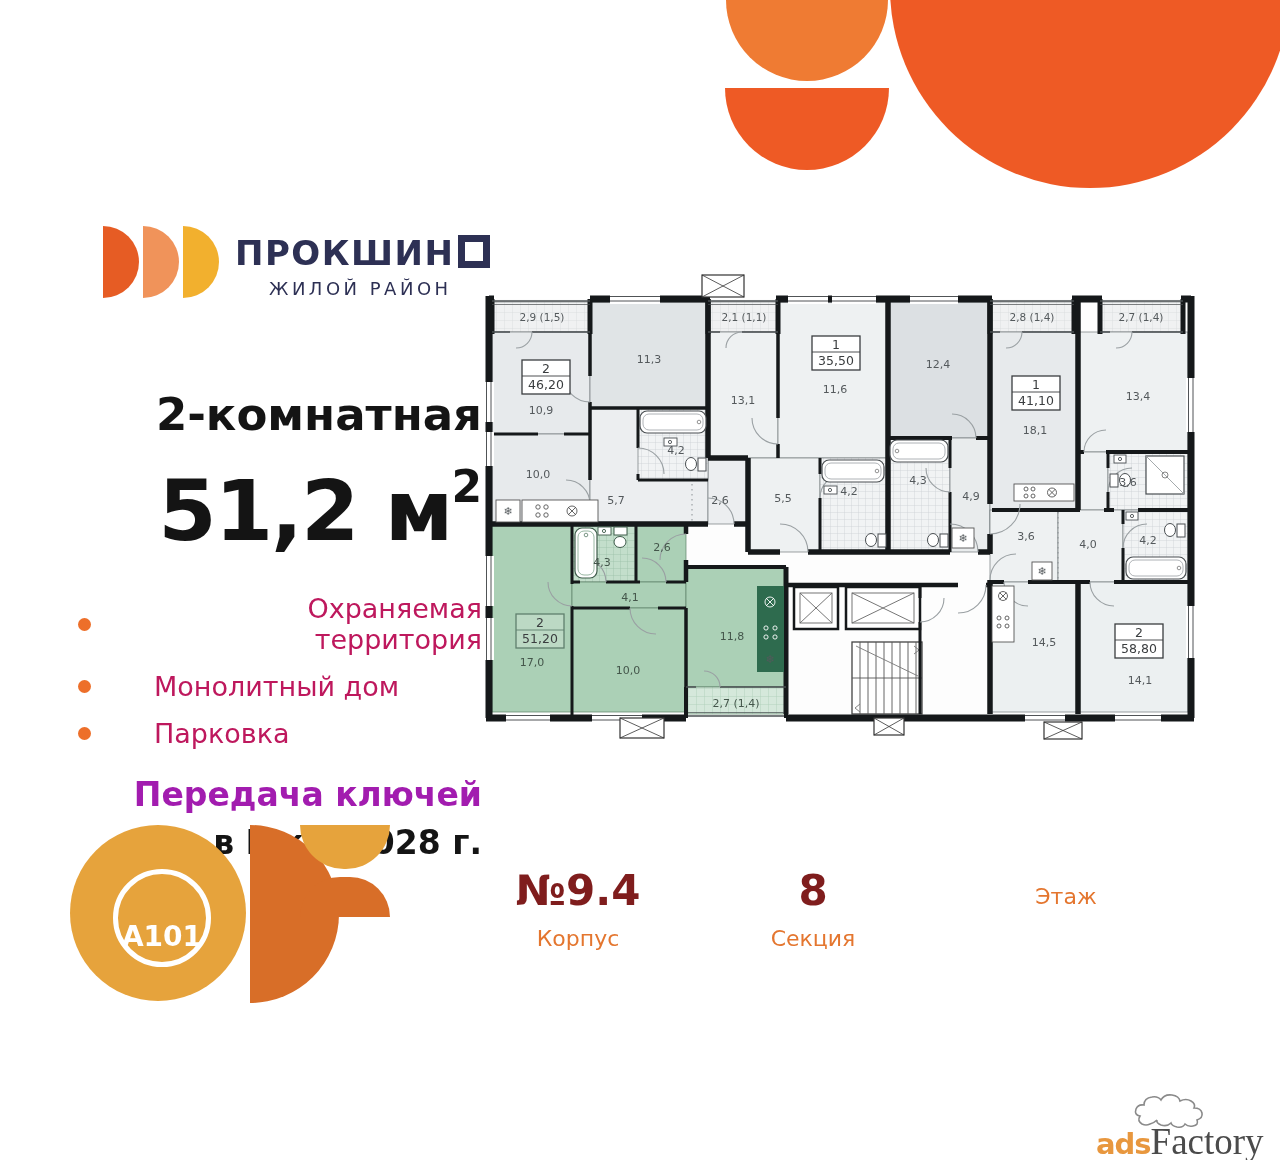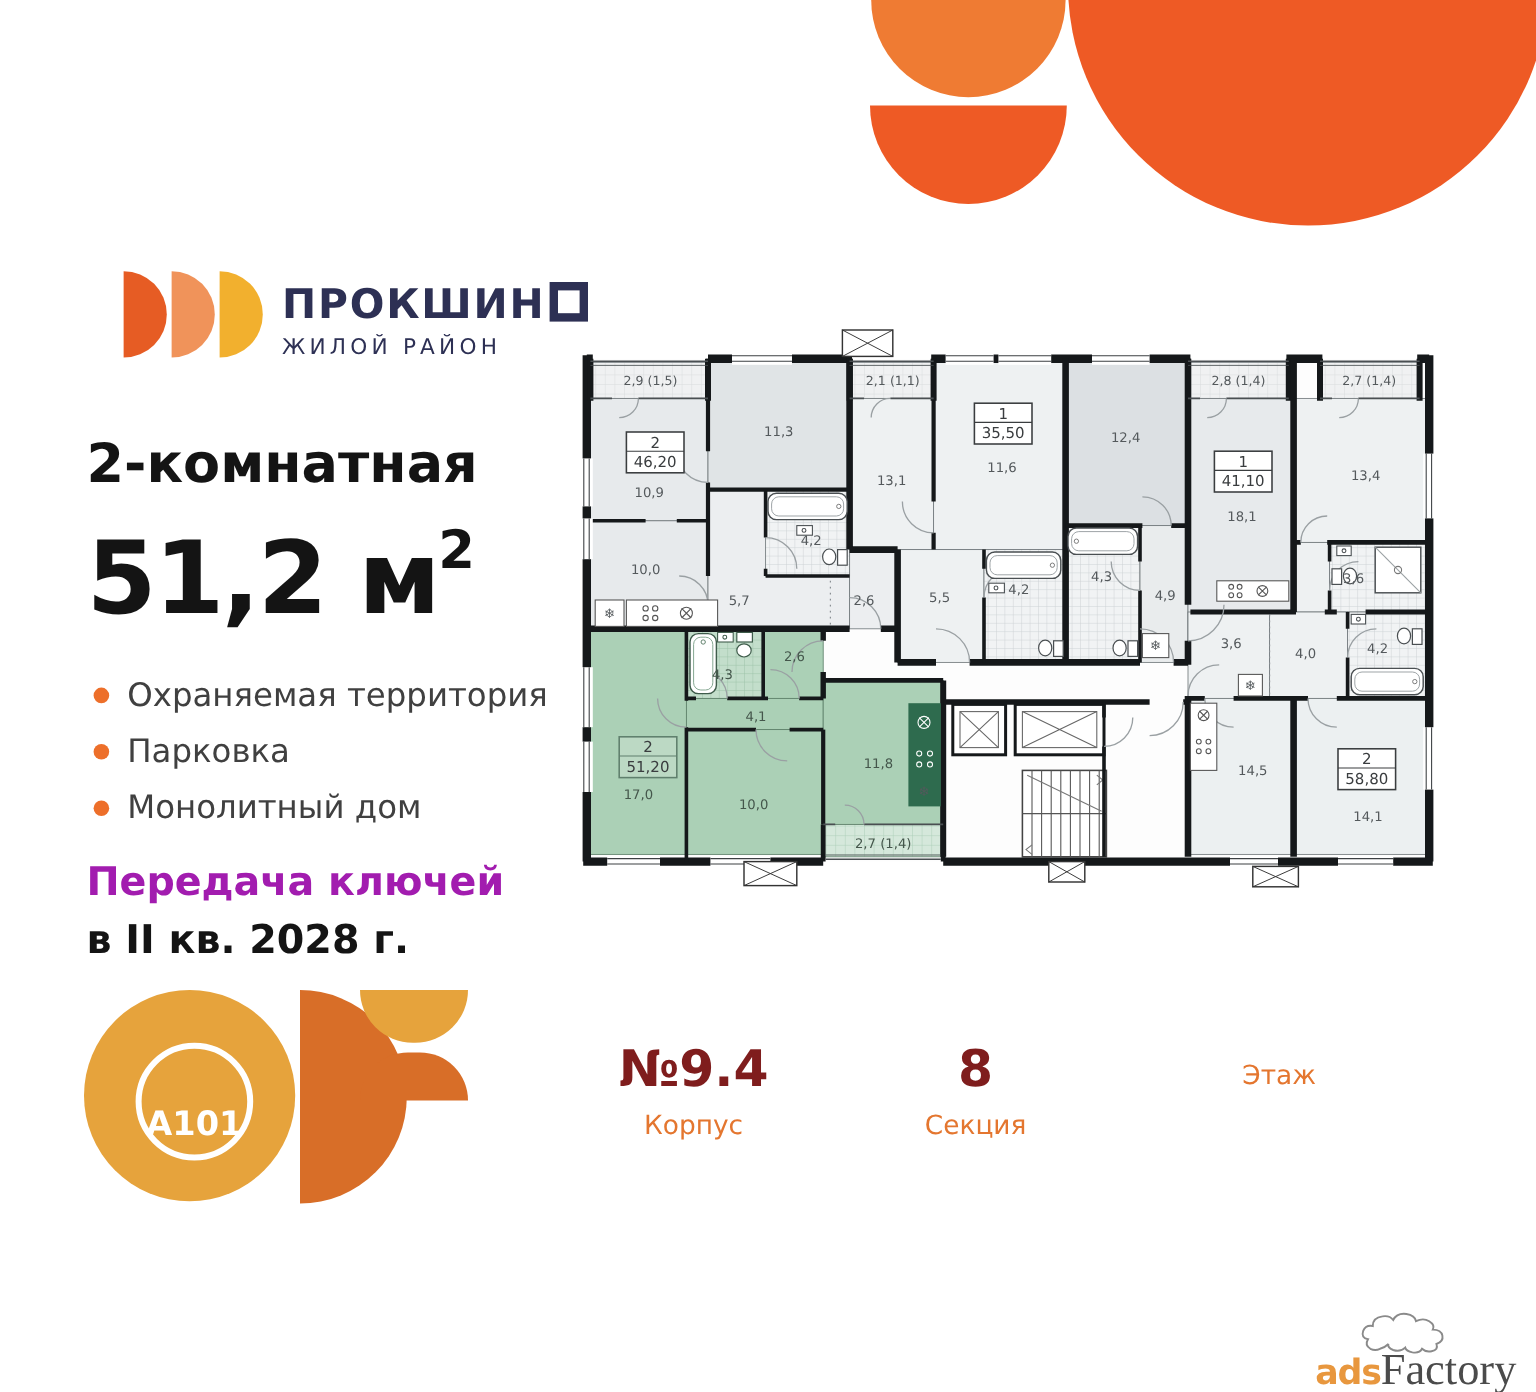--- a/index.html
+++ b/index.html
@@ -12,29 +12,29 @@
   
   .brand{position:absolute;left:58px;top:226px;display:flex;align-items:flex-start;padding-left:45px;}
   .brand-discs{display:flex;gap:4px;margin-right:16px;}
   .disc{width:36px;height:72px;border-radius:0 72px 72px 0;}
   .disc1{background:#e65c24;}
   .disc2{background:#f0935a;}
   .disc3{background:#f2b02e;}
   .brand-text{padding-top:6px;}
   .brand-name{font-size:34px;font-weight:700;color:#2d3054;letter-spacing:1.5px;line-height:1;}
   .logo-o{display:inline-block;width:18px;height:19px;border:7px solid #2d3054;margin-left:4px;position:relative;top:3px;}
-  .brand-sub{font-size:18px;font-weight:500;color:#2d3054;letter-spacing:3.5px;margin-top:8px;}
-
-  
-  .left-info{position:absolute;left:72px;top:364px;width:410px;}
+  .brand-sub{font-size:18px;font-weight:500;color:#2d3054;letter-spacing:3.5px;margin-top:8px;margin-left:34px;}
+
+  
+  .left-info{position:absolute;left:72px;top:392px;width:410px;text-align:right;}
   .title{font-size:45px;font-weight:700;color:#141414;line-height:1;margin:0;}
   .area{font-size:84px;font-weight:700;color:#141414;line-height:1;margin-top:28px;letter-spacing:-2px;}
   .area sup{font-size:44px;font-weight:700;vertical-align:38px;letter-spacing:0;}
   .features{list-style:none;margin:40px 0 0 0;padding:0;}
-  .features li{display:flex;align-items:center;margin-bottom:16px;font-size:27px;color:#404040;}
+  .features li{display:flex;align-items:center;margin-bottom:16px;font-size:27px;color:#be185d;gap:48px;}
   .features .dot{width:13px;height:13px;border-radius:50%;background:#ed6f2a;margin:0 15px 0 6px;flex:none;}
   .handover1{margin-top:26px;font-size:33px;font-weight:700;color:#a21caf;line-height:1.2;}
   .handover2{margin-top:8px;font-size:33px;font-weight:700;color:#141414;line-height:1.2;}
 
   
   .a101{position:absolute;left:70px;top:823px;width:330px;height:185px;}
   .a101 .big-circle{position:absolute;left:0;top:2px;width:176px;height:176px;border-radius:50%;background:#e6a33c;}
   .a101 .ring{position:absolute;left:43px;top:46px;width:88px;height:88px;border:5px solid #fff;border-radius:50%;
               display:flex;align-items:center;justify-content:center;}
   .a101 .ring span{color:#fff;font-size:28px;font-weight:700;letter-spacing:0;margin-top:36px;}
@@ -90,25 +90,25 @@
 <div class="left-info">
   <h1 class="title">2-комнатная</h1>
   <div class="area"><span>51,2 м</span><sup>2</sup></div>
   <ul class="features">
     <li>
         <span class="dot"></span>
         <span>Охраняемая территория</span>
       </li>
     <li>
         <span class="dot"></span>
-        <span>Парковка</span>
+        <span>Монолитный дом</span>
       </li>
     <li>
         <span class="dot"></span>
-        <span>Монолитный дом</span>
+        <span>Парковка</span>
       </li>
   </ul>
   <div class="handover1">Передача ключей</div>
   <div class="handover2">в II кв. 2028 г.</div>
 </div>
 
 <div class="a101">
   <div class="big-circle"></div>
   <div class="ring">
       <span>A101</span>

